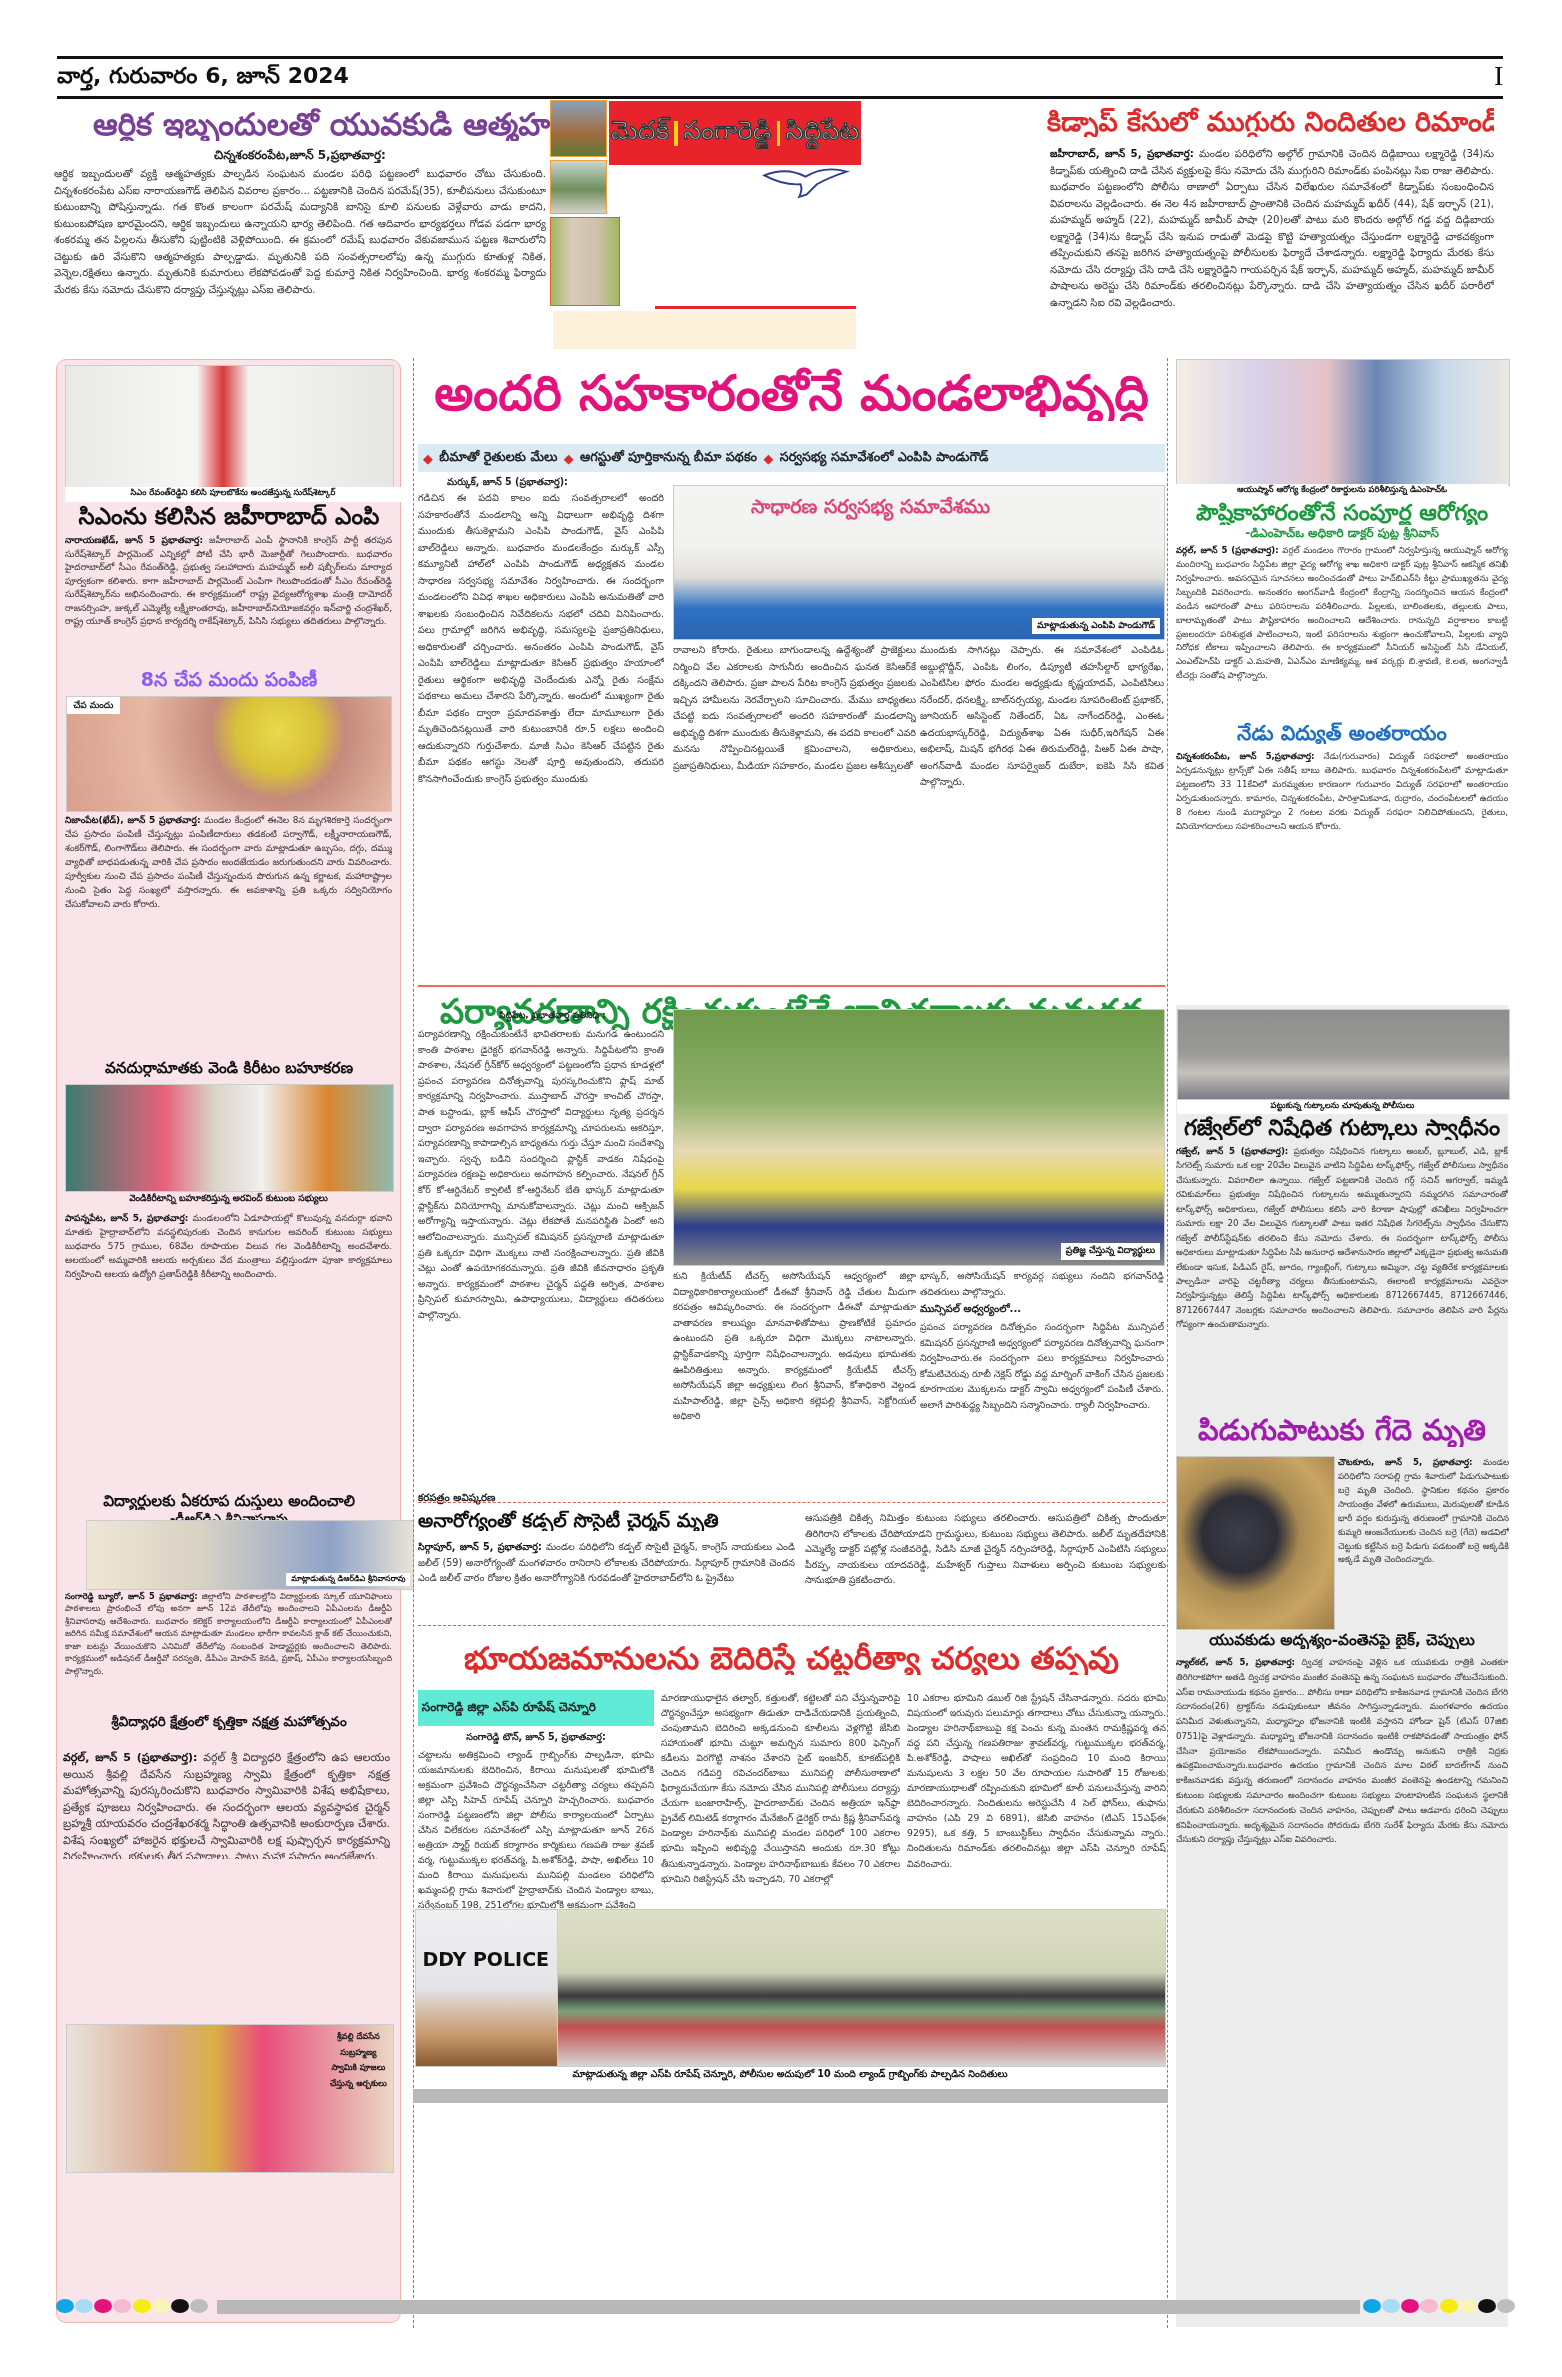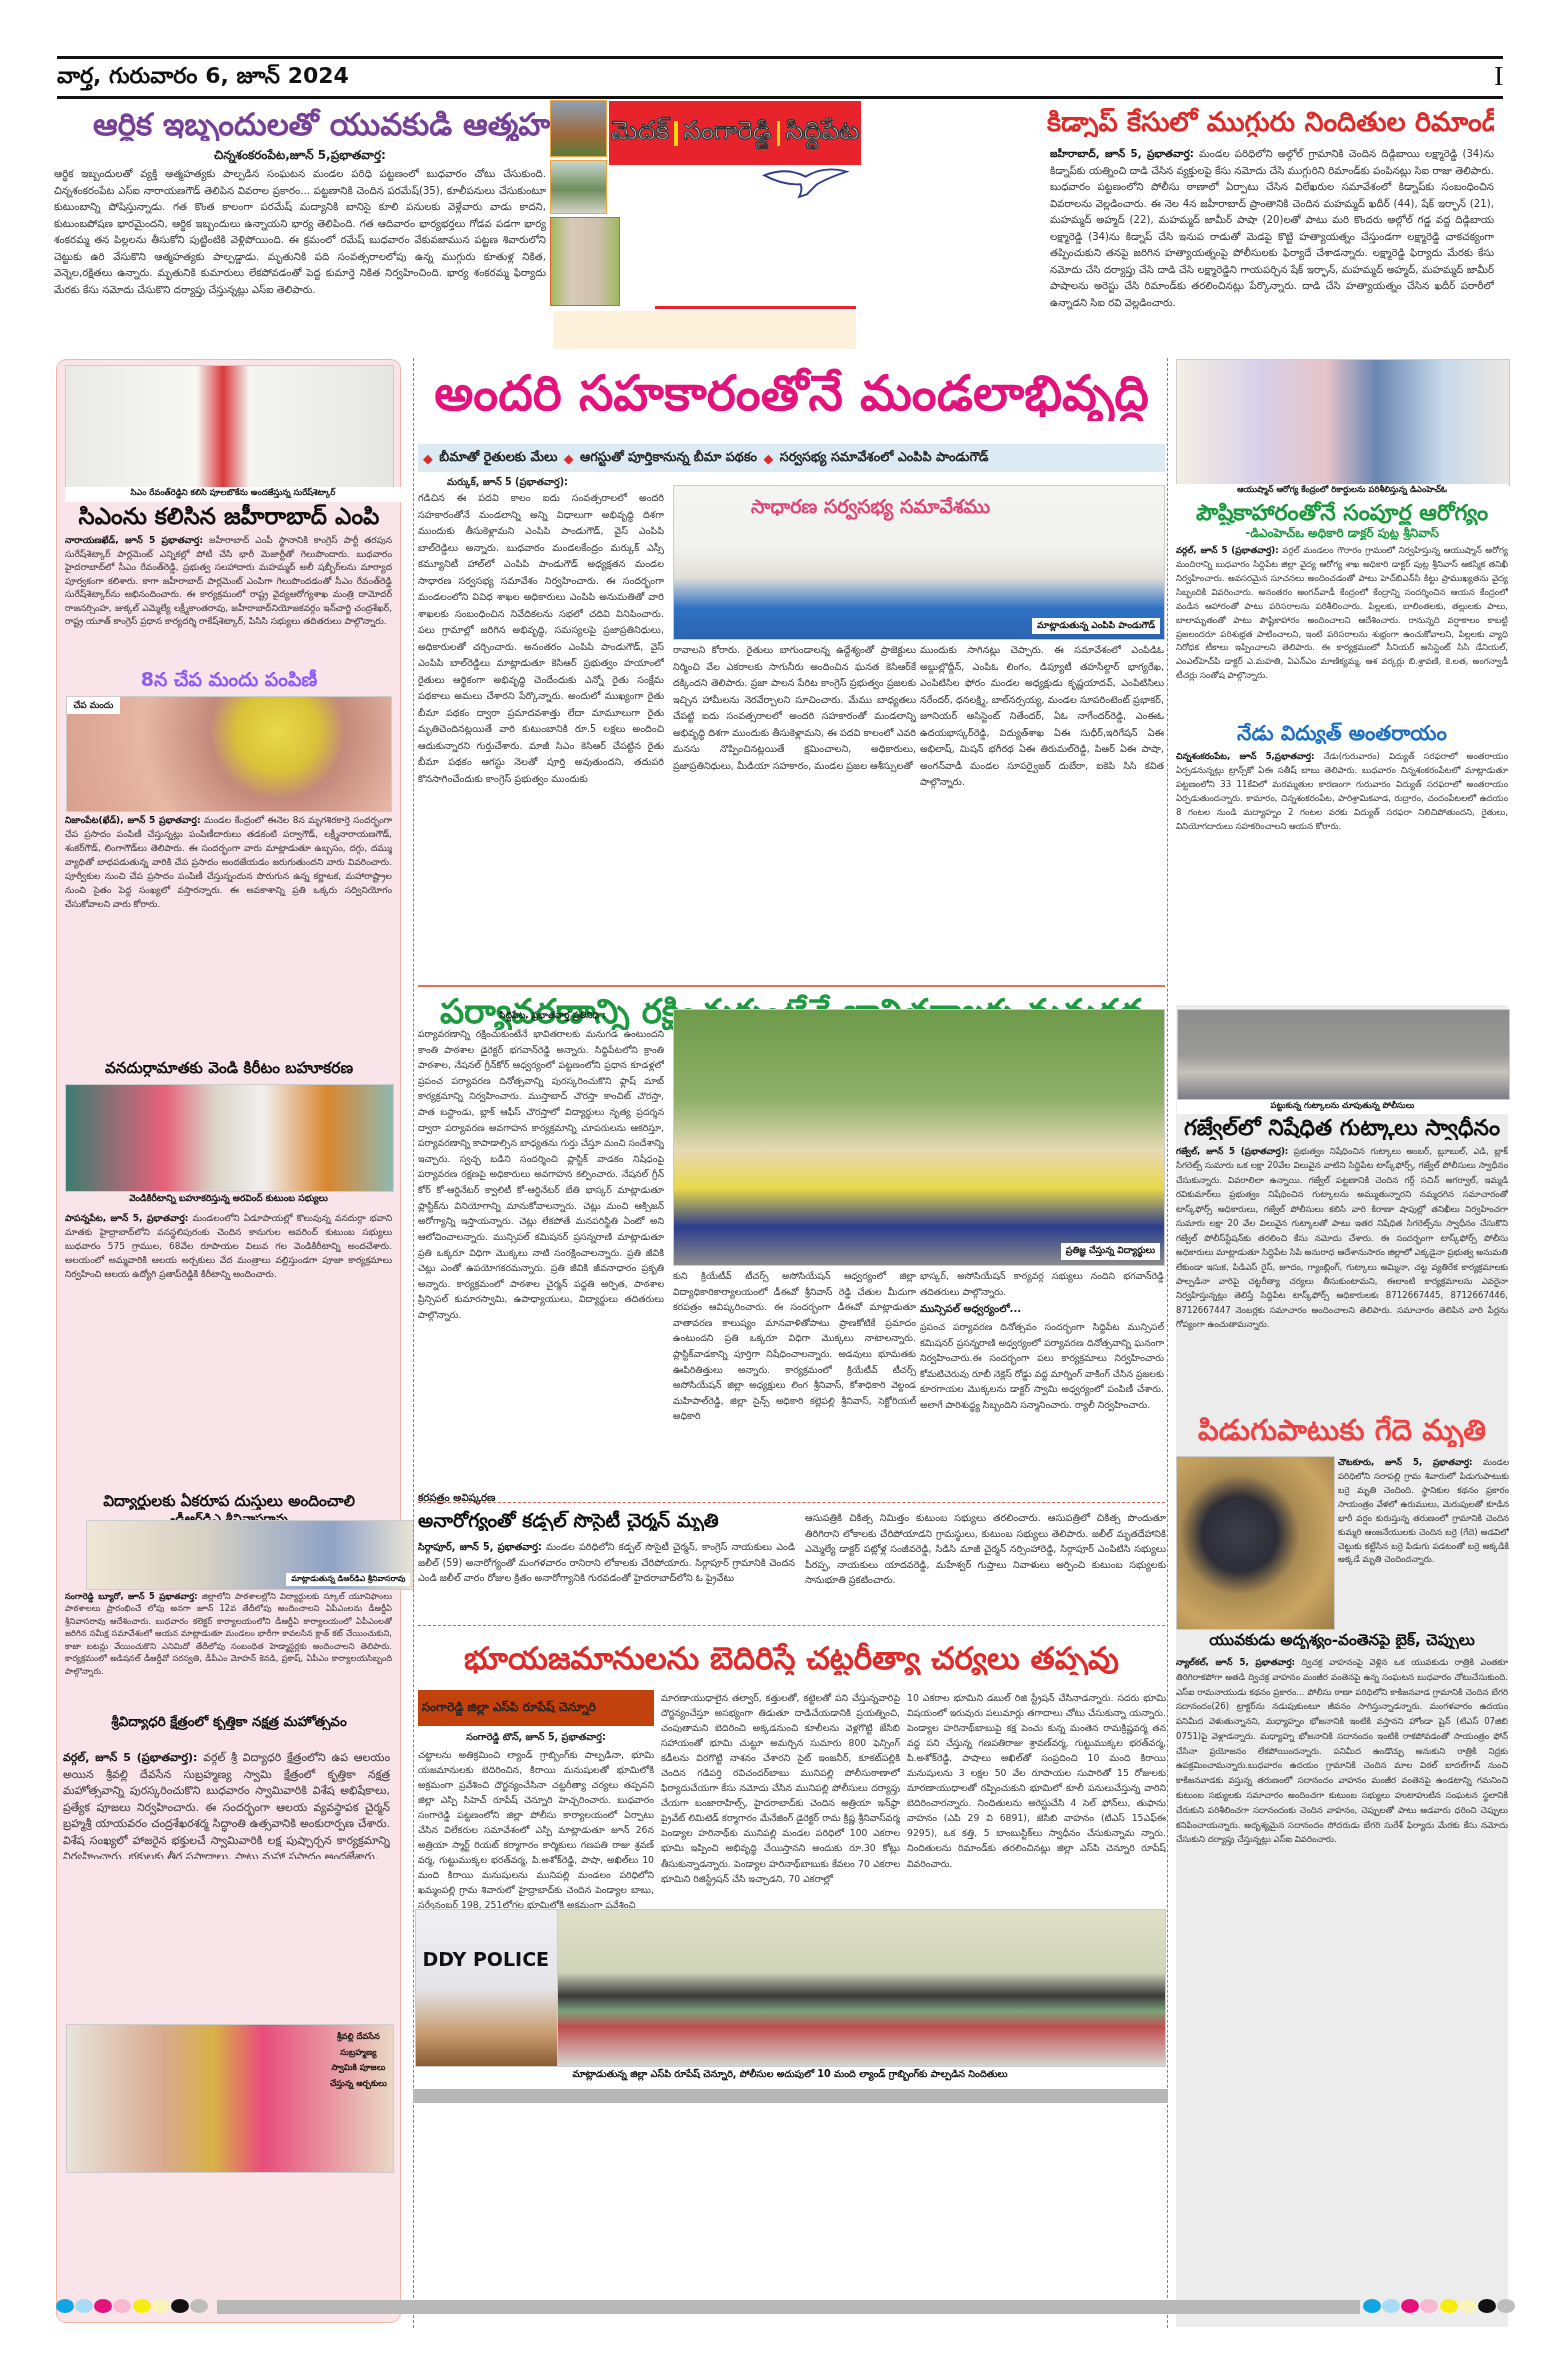--- a/index.html
+++ b/index.html
@@ -131,21 +131,21 @@
 
 <div class="abs head" style="left:418px;top:1510px;width:377px;font-size:19px;color:#111;text-align:left;">అనారోగ్యంతో కడ్పల్ సొసైటీ చైర్మన్ మృతి</div>
 <div class="abs body-text" style="left:418px;top:1539px;width:377px;height:80px;font-size:9.6px;line-height:1.62;">
   <span class="dateline">సిర్గాపూర్, జూన్ 5, ప్రభాతవార్త:</span>
   <span>మండల పరిధిలోని కడ్పల్ సొసైటీ చైర్మన్, కాంగ్రెస్ నాయకులు ఎండి జలీల్ (59) అనారోగ్యంతో మంగళవారం రానిరాని లోకాలకు చేరిపోయారు. సిర్గాపూర్ గ్రామానికి చెందన ఎండి జలీల్ వారం రోజుల క్రితం అనారోగ్యానికి గురవడంతో హైదరాబాద్‌లోని ఓ ప్రైవేటు</span>
 </div>
 <div class="abs body-text" style="left:805px;top:1510px;width:361px;height:109px;font-size:9.6px;line-height:1.62;">ఆసుపత్రికి చికిత్స నిమిత్తం కుటుంబ సభ్యులు తరలించారు. ఆసుపత్రిలో చికిత్స పొందుతూ తిరిగిరాని లోకాలకు చేరిపోయాడని గ్రామస్థులు, కుటుంబ సభ్యులు తెలిపారు. జలీల్ మృతదేహానికి ఎమ్మెల్యే డాక్టర్ పట్లోళ్ల సంజీవరెడ్డి, సిడిసి మాజీ చైర్మన్ నర్సింహారెడ్డి, సిర్గాపూర్ ఎంపిటిసి సభ్యులు పీరప్ప, నాయకులు యాదవరెడ్డి, మహేశ్వర్ గుప్తాలు నివాళులు అర్పించి కుటుంబ సభ్యులకు సానుభూతి ప్రకటించారు.</div>
 <div class="dash-h" style="left:418px;top:1625px;width:747px;"></div>
 
 <div class="abs head" style="left:418px;top:1641px;width:747px;font-size:31px;color:#e02b2b;">భూయజమానులను బెదిరిస్తే చట్టరీత్యా చర్యలు తప్పవు</div>
-<div class="abs" style="left:418px;top:1690px;width:236px;height:36px;background:#c2410c;font-size:12px;font-weight:bold;display:flex;align-items:center;padding-left:3.8px;white-space:nowrap;overflow:hidden;">సంగారెడ్డి జిల్లా ఎస్‌పి రూపేష్ చెన్నూరి</div>
+<div class="abs" style="left:418px;top:1690px;width:236px;height:36px;background:#5eead4;font-size:12px;font-weight:bold;display:flex;align-items:center;padding-left:3.8px;white-space:nowrap;overflow:hidden;">సంగారెడ్డి జిల్లా ఎస్‌పి రూపేష్ చెన్నూరి</div>
 <div class="abs" style="left:418px;top:1731px;width:236px;text-align:center;font-size:9.6px;font-weight:bold;">సంగారెడ్డి టౌన్, జూన్ 5, ప్రభాతవార్త:</div>
 <div class="abs body-text" style="left:418px;top:1747px;width:236px;height:169px;font-size:9.3px;line-height:1.62;">చట్టాలను అతిక్రమించి ల్యాండ్ గ్రాబ్బింగ్‌కు పాల్పడినా, భూమి యజమానులకు బెదిరించిన, కిరాయి మనుషులతో భూమిలోకి అక్రమంగా ప్రవేశించి దౌర్జన్యంచేసినా చట్టరీత్యా చర్యలు తప్పవని జిల్లా ఎస్పి సిహెచ్ రూపేష్ చెన్నూరి హెచ్చరించారు. బుధవారం సంగారెడ్డి పట్టణంలోని జిల్లా పోలీసు కార్యాలయంలో ఏర్పాటు చేసిన విలేకరుల సమావేశంలో ఎస్పి మాట్లాడుతూ జూన్ 26న అత్రియా స్మార్ట్ రియట్ కర్మాగారం కార్మికులు గణపతి రాజు శ్రవణ్ వర్మ, గుట్టుముక్కల భరత్‌వర్మ, పి.అశోక్‌రెడ్డి, పాషా, అఖిల్‌లు 10 మంది కిరాయి మనుషులను మునిపల్లి మండలం పరిధిలోని ఖమ్మంపల్లి గ్రామ శివారులో హైద్రాబాద్‌కు చెందిన పెండ్యాల బాబు, సర్వేనంబర్ 198, 251లోగల భూమిలోకి అక్రమంగా ప్రవేశించి</div>
 <div class="abs body-text" style="left:661px;top:1690px;width:239px;height:226px;font-size:9.3px;line-height:1.62;">మారణాయుధాలైన తల్వార్, కత్తులతో, కట్టెలతో పని చేస్తున్నవారిపై దౌర్జన్యంచేస్తూ అసభ్యంగా తిడుతూ దాడిచేయడానికి ప్రయత్నించి, చంపుతామని బెదిరించి అక్కడనుంచి కూలీలను వెళ్లగొట్టి జేసిబి సహాయంతో భూమి చుట్టూ అమర్చిన సుమారు 800 ఫెన్సింగ్ కడీలను విరగొట్టి నాశనం చేశారని సైట్ ఇంజనీర్, కూకట్‌పల్లికి చెందిన గడిపర్తి రవిచందర్‌బాబు మునిపల్లి పోలీసుఠాణాలో ఫిర్యాదుచేయగా కేసు నమోదు చేసిన మునిపల్లి పోలీసులు దర్యాప్తు చేయగా బంజారాహిల్స్, హైదరాబాద్‌కు చెందిన అత్రియా ఇన్‌ఫ్రా ప్రైవేట్ లిమిటెడ్ కర్మాగారం మేనేజింగ్ డైరెక్టర్ రామ క్రిష్ణ శ్రీనివాస్‌వర్మ పెండ్యాల హరినాథ్‌కు మునిపల్లి మండల పరిధిలో 100 ఎకరాల భూమి ఇప్పించి అభివృద్ధి చేయిస్తానని అందుకు రూ.30 కోట్లు తీసుకున్నాడన్నారు. పెండ్యాల హరినాథ్‌బాబుకు కేవలం 70 ఎకరాల భూమిని రిజిస్ట్రేషన్ చేసి ఇచ్చాడని, 70 ఎకరాల్లో</div>
 <div class="abs body-text" style="left:907px;top:1690px;width:259px;height:226px;font-size:9.3px;line-height:1.62;">10 ఎకరాల భూమిని డబుల్ రిజి స్ట్రేషన్ చేసినాడన్నారు. సదరు భూమి విషయంలో ఇరువురు పలుమార్లు తగాదాలు చోటు చేసుకున్నా యన్నారు. పెండ్యాల హరినాథ్‌బాబుపై కక్ష పెంచు కున్న మంతెన రామక్రిష్ణవర్మ తన వద్ద పని చేస్తున్న గణపతిరాజు శ్రావణ్‌వర్మ, గుట్టుముక్కల భరత్‌వర్మ, పి.అశోక్‌రెడ్డి, పాషాలు అఖిల్‌తో సంప్రదించి 10 మంది కిరాయి మనుషులను 3 లక్షల 50 వేల రూపాయల సుపారితో 15 రోజులకు మారణాయుధాలతో రప్పించుకుని భూమిలో కూలీ పనులుచేస్తున్న వారిని బెదిరించారన్నారు. నిందితులను అరెస్టుచేసి 4 సెల్ ఫోన్‌లు, తుఫాను వాహనం (ఎపి 29 వి 6891), జెసిబి వాహనం (టిఎస్ 15ఎఫ్ఈ 9295), ఒక కత్తి, 5 బాంబుస్టిక్‌లు స్వాధీనం చేసుకున్నామ న్నారు. నిందితులను రిమాండ్‌కు తరలించినట్లు జిల్లా ఎస్‌పి చెన్నూరి రూపేష్ వివరించారు.</div>
 <div class="photo" style="left:415px;top:1909px;width:142px;height:156px;background:linear-gradient(#f0f0f2,#e4e4e8 50%,#c79a6e 80%,#8a5b34);">
   <div class="abs" style="left:6.4px;top:38px;font-size:19px;font-weight:bold;color:#111;">DDY POLICE</div>
 </div>
 <div class="photo" style="left:557px;top:1909px;width:607px;height:156px;background:linear-gradient(#dde0c6 0,#cfd3b8 40%,#3b3b3b 55%,#7ba27a 65%,#c24e4e 75%,#d6d6d2);"></div>
 <div class="abs caption" style="left:415px;top:2068px;width:750px;height:16.6px;font-size:9.6px;">మాట్లాడుతున్న జిల్లా ఎస్‌పి రూపేష్ చెన్నూరి, పోలీసుల అదుపులో 10 మంది ల్యాండ్ గ్రాబ్బింగ్‌కు పాల్పడిన నిందితులు</div>
 <div class="abs" style="left:413px;top:2089px;width:755px;height:14px;background:#b8b8b8;"></div>
@@ -164,21 +164,21 @@
   <span>నేడు(గురువారం) విద్యుత్ సరఫరాలో అంతరాయం ఏర్పడనున్నట్లు ట్రాన్స్‌కో ఏఈ సతీష్ బాబు తెలిపారు. బుధవారం చిన్నశంకరంపేటలో మాట్లాడుతూ పట్టణంలోని 33 11కేవిలో మరమ్మతుల కారణంగా గురువారం విద్యుత్ సరఫరాలో అంతరాయం ఏర్పడుతుందన్నారు. కామారం, చిన్నశంకరంపేట, పారిశ్రామికవాడ, రుద్రారం, చందంపేటలలో ఉదయం 8 గంటల నుండి మద్యాహ్నం 2 గంటల వరకు విద్యుత్ సరఫరా నిలిచిపోతుందని, రైతులు, వినియోగదారులు సహకరించాలని ఆయన కోరారు.</span>
 </div>
 <div class="abs greybox" style="left:1176px;top:1005px;width:332px;height:1322px;"></div>
 <div class="photo" style="left:1177px;top:1009px;width:331px;height:89px;background:linear-gradient(#8d8d8d,#9a9a98 50%,#c7c2bb 70%,#7a7d86);"></div>
 <div class="abs caption" style="left:1177px;top:1100px;width:331px;height:14px;font-size:8.3px;">పట్టుకున్న గుట్కాలను చూపుతున్న పోలీసులు</div>
 <div class="abs head" style="left:1176px;top:1116px;width:332px;font-size:22px;color:#111;">గజ్వేల్‌లో నిషేధిత గుట్కాలు స్వాధీనం</div>
 <div class="abs body-text" style="left:1176px;top:1144px;width:332px;height:268px;font-size:8.6px;line-height:1.68;">
   <span class="dateline">గజ్వేల్, జూన్ 5 (ప్రభాతవార్త):</span>
   <span>ప్రభుత్వం నిషేధించిన గుట్కాలు అంబర్, బ్లూబుల్, ఎడి, బ్లాక్ సిగరెట్స్ సుమారు ఒక లక్షా 20వేల విలువైన వాటిని సిద్దిపేట టాస్క్‌ఫోర్స్, గజ్వేల్ పోలీసులు స్వాధీనం చేసుకున్నారు. వివరాలిలా ఉన్నాయి. గజ్వేల్ పట్టణానికి చెందిన గర్గ్ సచిన్ అగర్వాల్, ఇమ్మడి రవికుమార్‌లు ప్రభుత్వం నిషేధించిన గుట్కాలను అమ్ముతున్నారని నమ్మదగిన సమాచారంతో టాస్క్‌ఫోర్స్ అధికారులు, గజ్వేల్ పోలీసులు కలిసి వారి కిరాణా షాపుల్లో తనిఖీలు నిర్వహించగా సుమారు లక్షా 20 వేల విలువైన గుట్కాలతో పాటు ఇతర నిషేధిత సిగరెట్స్‌ను స్వాధీనం చేసుకొని గజ్వేల్ పోలీస్‌స్టేషన్‌కు తరలించి కేసు నమోదు చేశారు. ఈ సందర్భంగా టాస్క్‌ఫోర్స్ పోలీసు అధికారులు మాట్లాడుతూ సిద్దిపేట సిపి అనురాధ ఆదేశానుసారం జిల్లాలో ఎక్కడైనా ప్రభుత్వ అనుమతి లేకుండా ఇసుక, పిడిఎస్ రైస్, జూదం, గ్యాంబ్లింగ్, గుట్కాలు అమ్మినా, చట్ట వ్యతిరేక కార్యక్రమాలకు పాల్పడినా వారిపై చట్టరీత్యా చర్యలు తీసుకుంటామని, ఈలాంటి కార్యక్రమాలను ఎవరైనా నిర్వహిస్తున్నట్లు తెలిస్తే సిద్దిపేట టాస్క్‌ఫోర్స్ అధికారులకు 8712667445, 8712667446, 8712667447 నెంబర్లకు సమాచారం అందించాలని తెలిపారు. సమాచారం తెలిపిన వారి పేర్లను గోప్యంగా ఉంచుతామన్నారు.</span>
 </div>
-<div class="abs head" style="left:1176px;top:1415px;width:332px;font-size:29px;color:#ef4444;">పిడుగుపాటుకు గేదె మృతి</div>
+<div class="abs head" style="left:1176px;top:1415px;width:332px;font-size:29px;color:#a21caf;">పిడుగుపాటుకు గేదె మృతి</div>
 <div class="photo" style="left:1176px;top:1456px;width:157px;height:172px;background:radial-gradient(ellipse at 40% 45%,#3e3e48 0,#2e2e38 28%,#a88a52 45%,#c9a562 70%,#9c7d48);"></div>
 <div class="abs body-text" style="left:1338px;top:1456px;width:171px;height:172px;font-size:8.6px;line-height:1.62;">
   <span class="dateline">చౌటకూరు, జూన్ 5, ప్రభాతవార్త:</span>
   <span>మండల పరిధిలోని సరాపల్లి గ్రామ శివారులో పిడుగుపాటుకు బర్రె మృతి చెందింది. స్థానికుల కథనం ప్రకారం సాయంత్రం వేళలో ఉరుములు, మెరుపులతో కూడిన భారీ వర్షం కురుస్తున్న తరుణంలో గ్రామానికి చెందిన కుమ్మరి ఆంజనేయులకు చెందిన బర్రె (గేదె) అడవిలో చెట్టుకు కట్టేసిన బర్రె పిడుగు పడటంతో బర్రె అక్కడికి అక్కడే మృతి చెందిందన్నారు.</span>
 </div>
 <div class="abs head" style="left:1176px;top:1632px;width:332px;font-size:15.3px;color:#111;">యువకుడు అదృశ్యం-వంతెనపై బైక్, చెప్పులు</div>
 <div class="abs body-text" style="left:1176px;top:1655px;width:332px;height:313px;font-size:8.6px;line-height:1.72;">
   <span class="dateline">న్యాల్‌కల్, జూన్ 5, ప్రభాతవార్త:</span>
   <span>ద్విచక్ర వాహనంపై వెళ్లిన ఒక యువకుడు రాత్రికి ఎంతకూ తిరిగిరాకపోగా అతడి ద్విచక్ర వాహనం మంజీర వంతెనపై ఉన్న సంఘటన బుధవారం చోటుచేసుకుంది. ఎస్ఐ రామనాయుడు కథనం ప్రకారం... పోలీసు ఠాణా పరిధిలోని కాకిజనవాడ గ్రామానికి చెందిన బేగరి సదానందం(26) ట్రాక్టర్‌ను నడుపుకుంటూ జీవనం సాగిస్తున్నాడన్నారు. మంగళవారం ఉదయం పనిమీద వెళుతున్నానని, మధ్యాహ్నం భోజనానికి ఇంటికి వస్తానని హోండా షైన్ (టిఎస్ 07జిబి 0751)పై వెళ్లాడన్నారు. మధ్యాహ్న భోజనానికి సదానందం ఇంటికి రాకపోవడంతో సాయంత్రం ఫోన్ చేసినా ప్రయోజనం లేకపోయిందన్నారు. పనిమీద ఉండొచ్చు అనుకుని రాత్రికి నిద్రకు ఉపక్రమించామన్నారు.బుధవారం ఉదయం గ్రామానికి చెందిన మాల విఠల్ బాదల్‌గావ్ నుంచి కాకిజనవాడకు వస్తున్న తరుణంలో సదానందం వాహనం మంజీర వంతెనపై ఉండటాన్ని గమనించి కుటుంబ సభ్యులకు సమాచారం అందించగా కుటుంబ సభ్యులు హుటాహుటిన సంఘటన స్థలానికి చేరుకుని పరిశీలించగా సదానందంకు చెందిన వాహనం, చెప్పులతో పాటు ఆడవారు ధరించి చెప్పులు కనిపించాయన్నారు. అదృశ్యమైన సదానందం సోదరుడు బేగరి సురేశ్ ఫిర్యాదు మేరకు కేసు నమోదు చేసుకుని దర్యాప్తు చేస్తున్నట్లు ఎస్ఐ వివరించారు.</span>
 </div>

